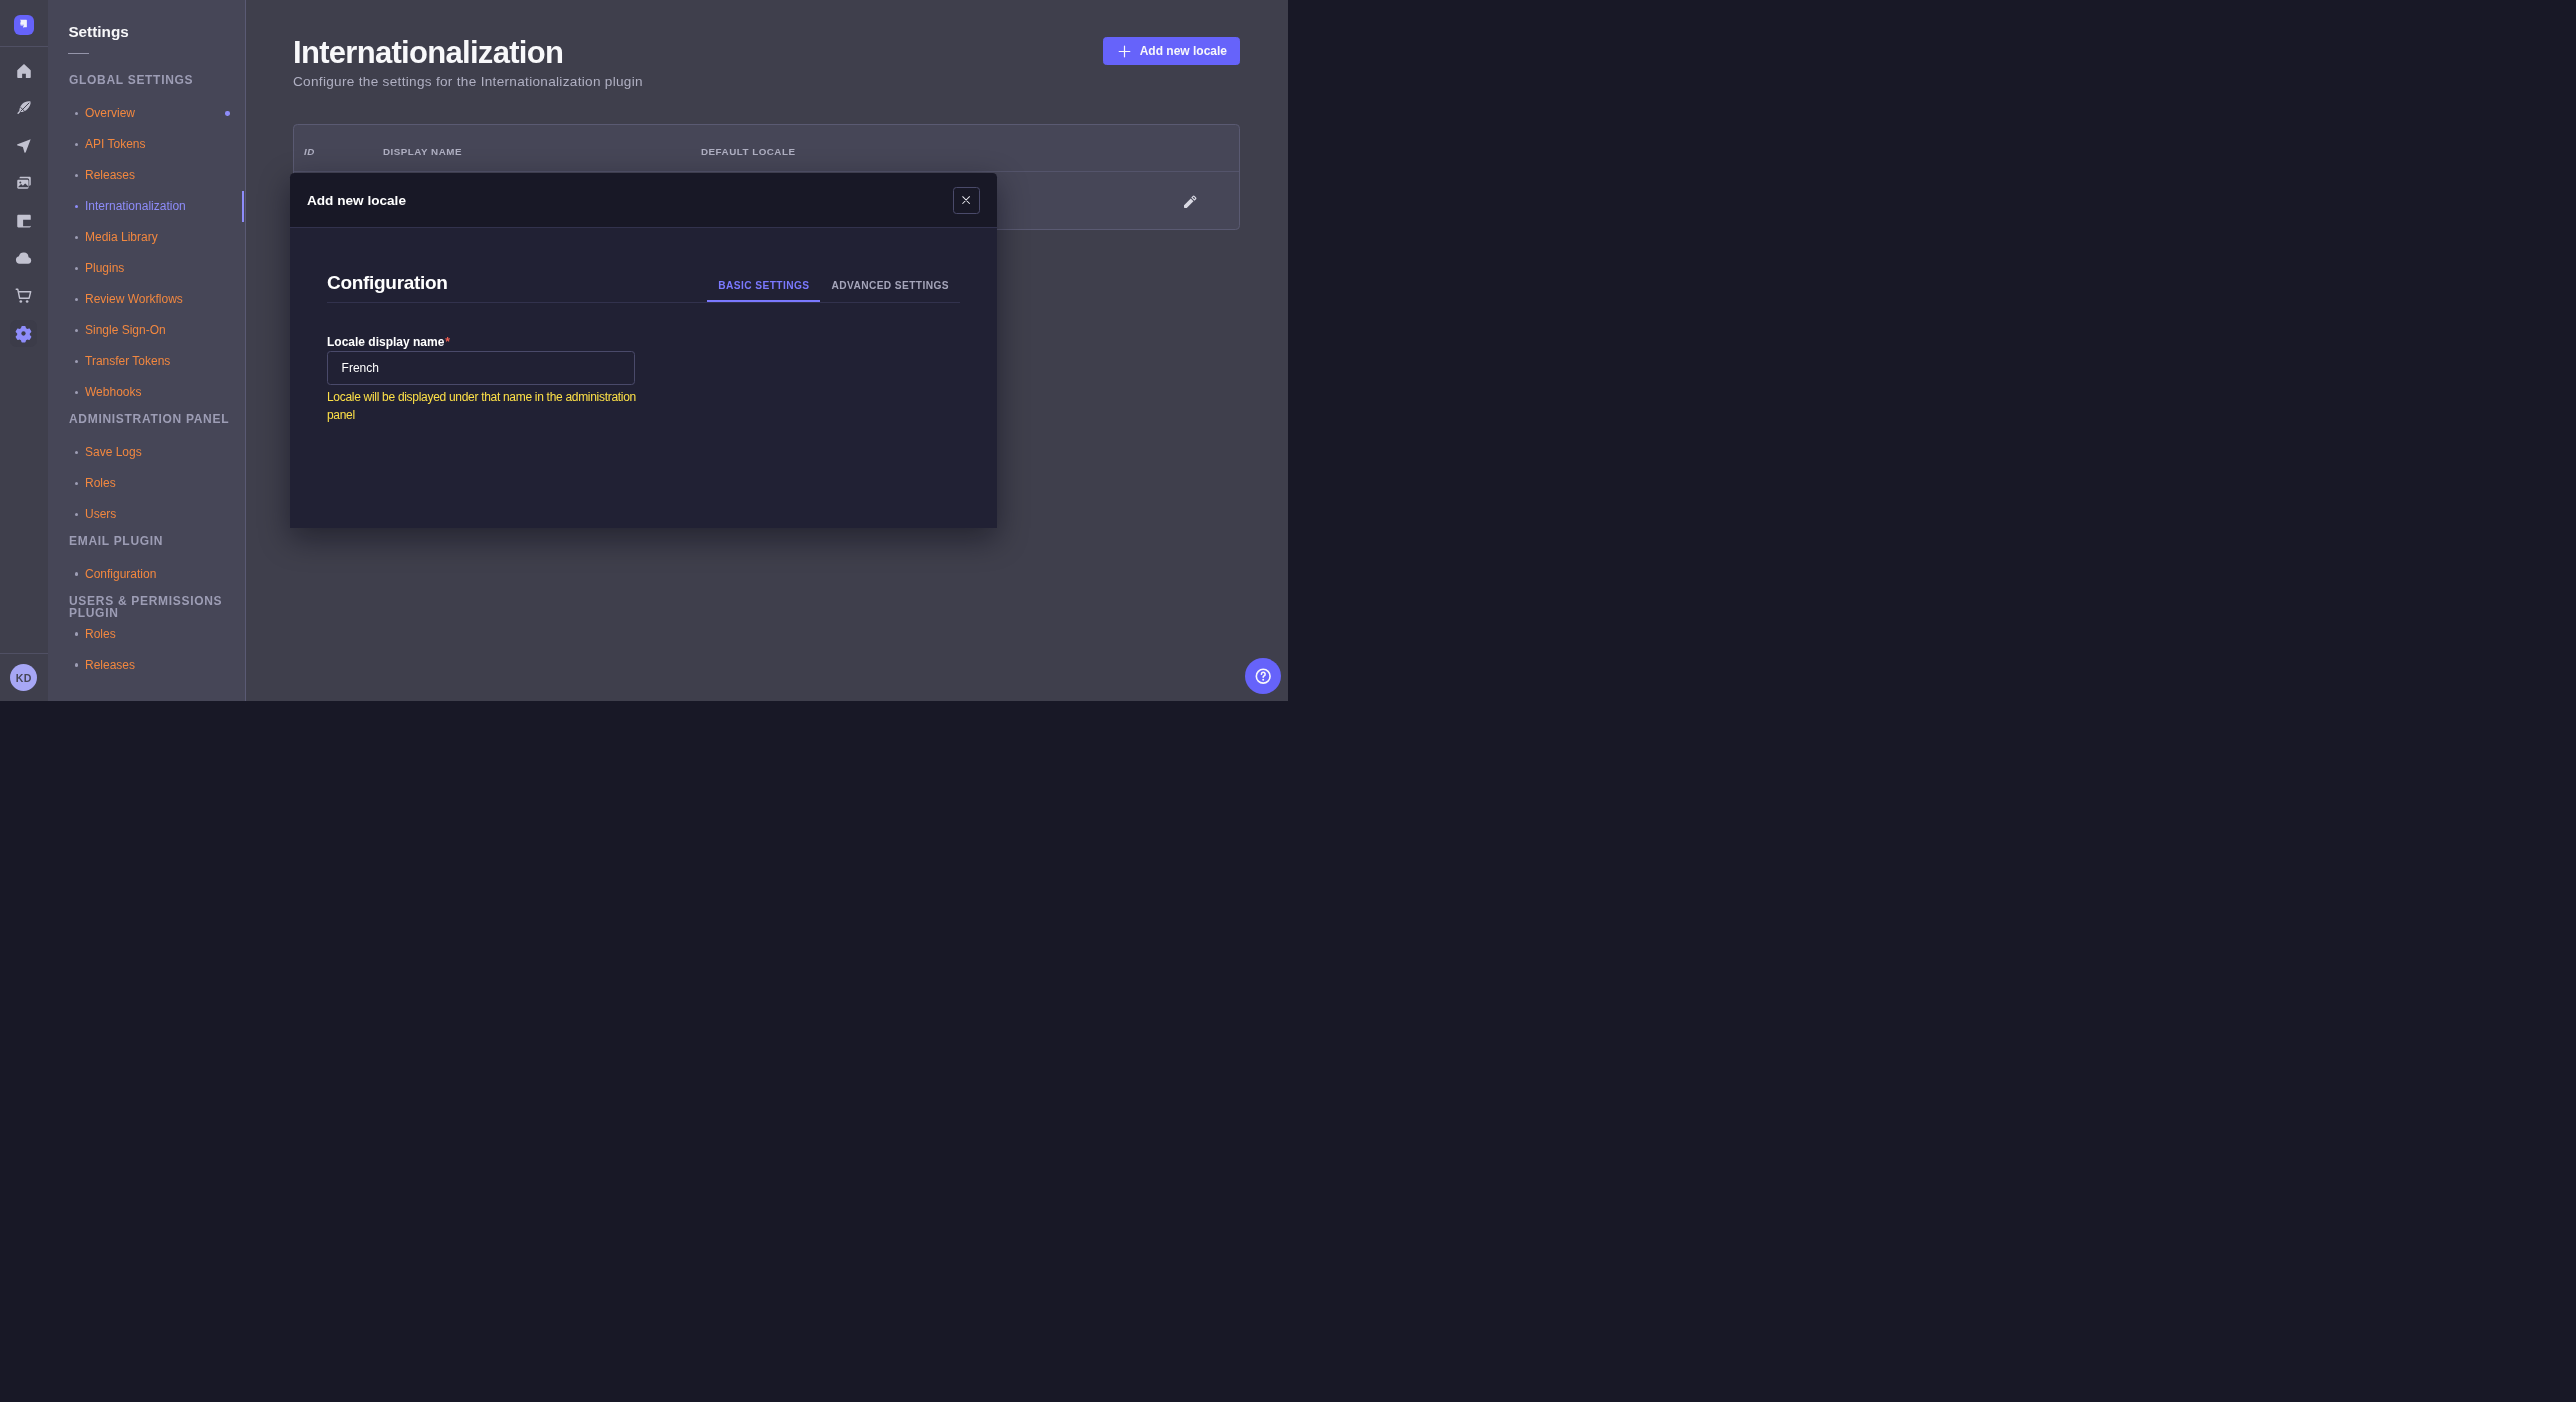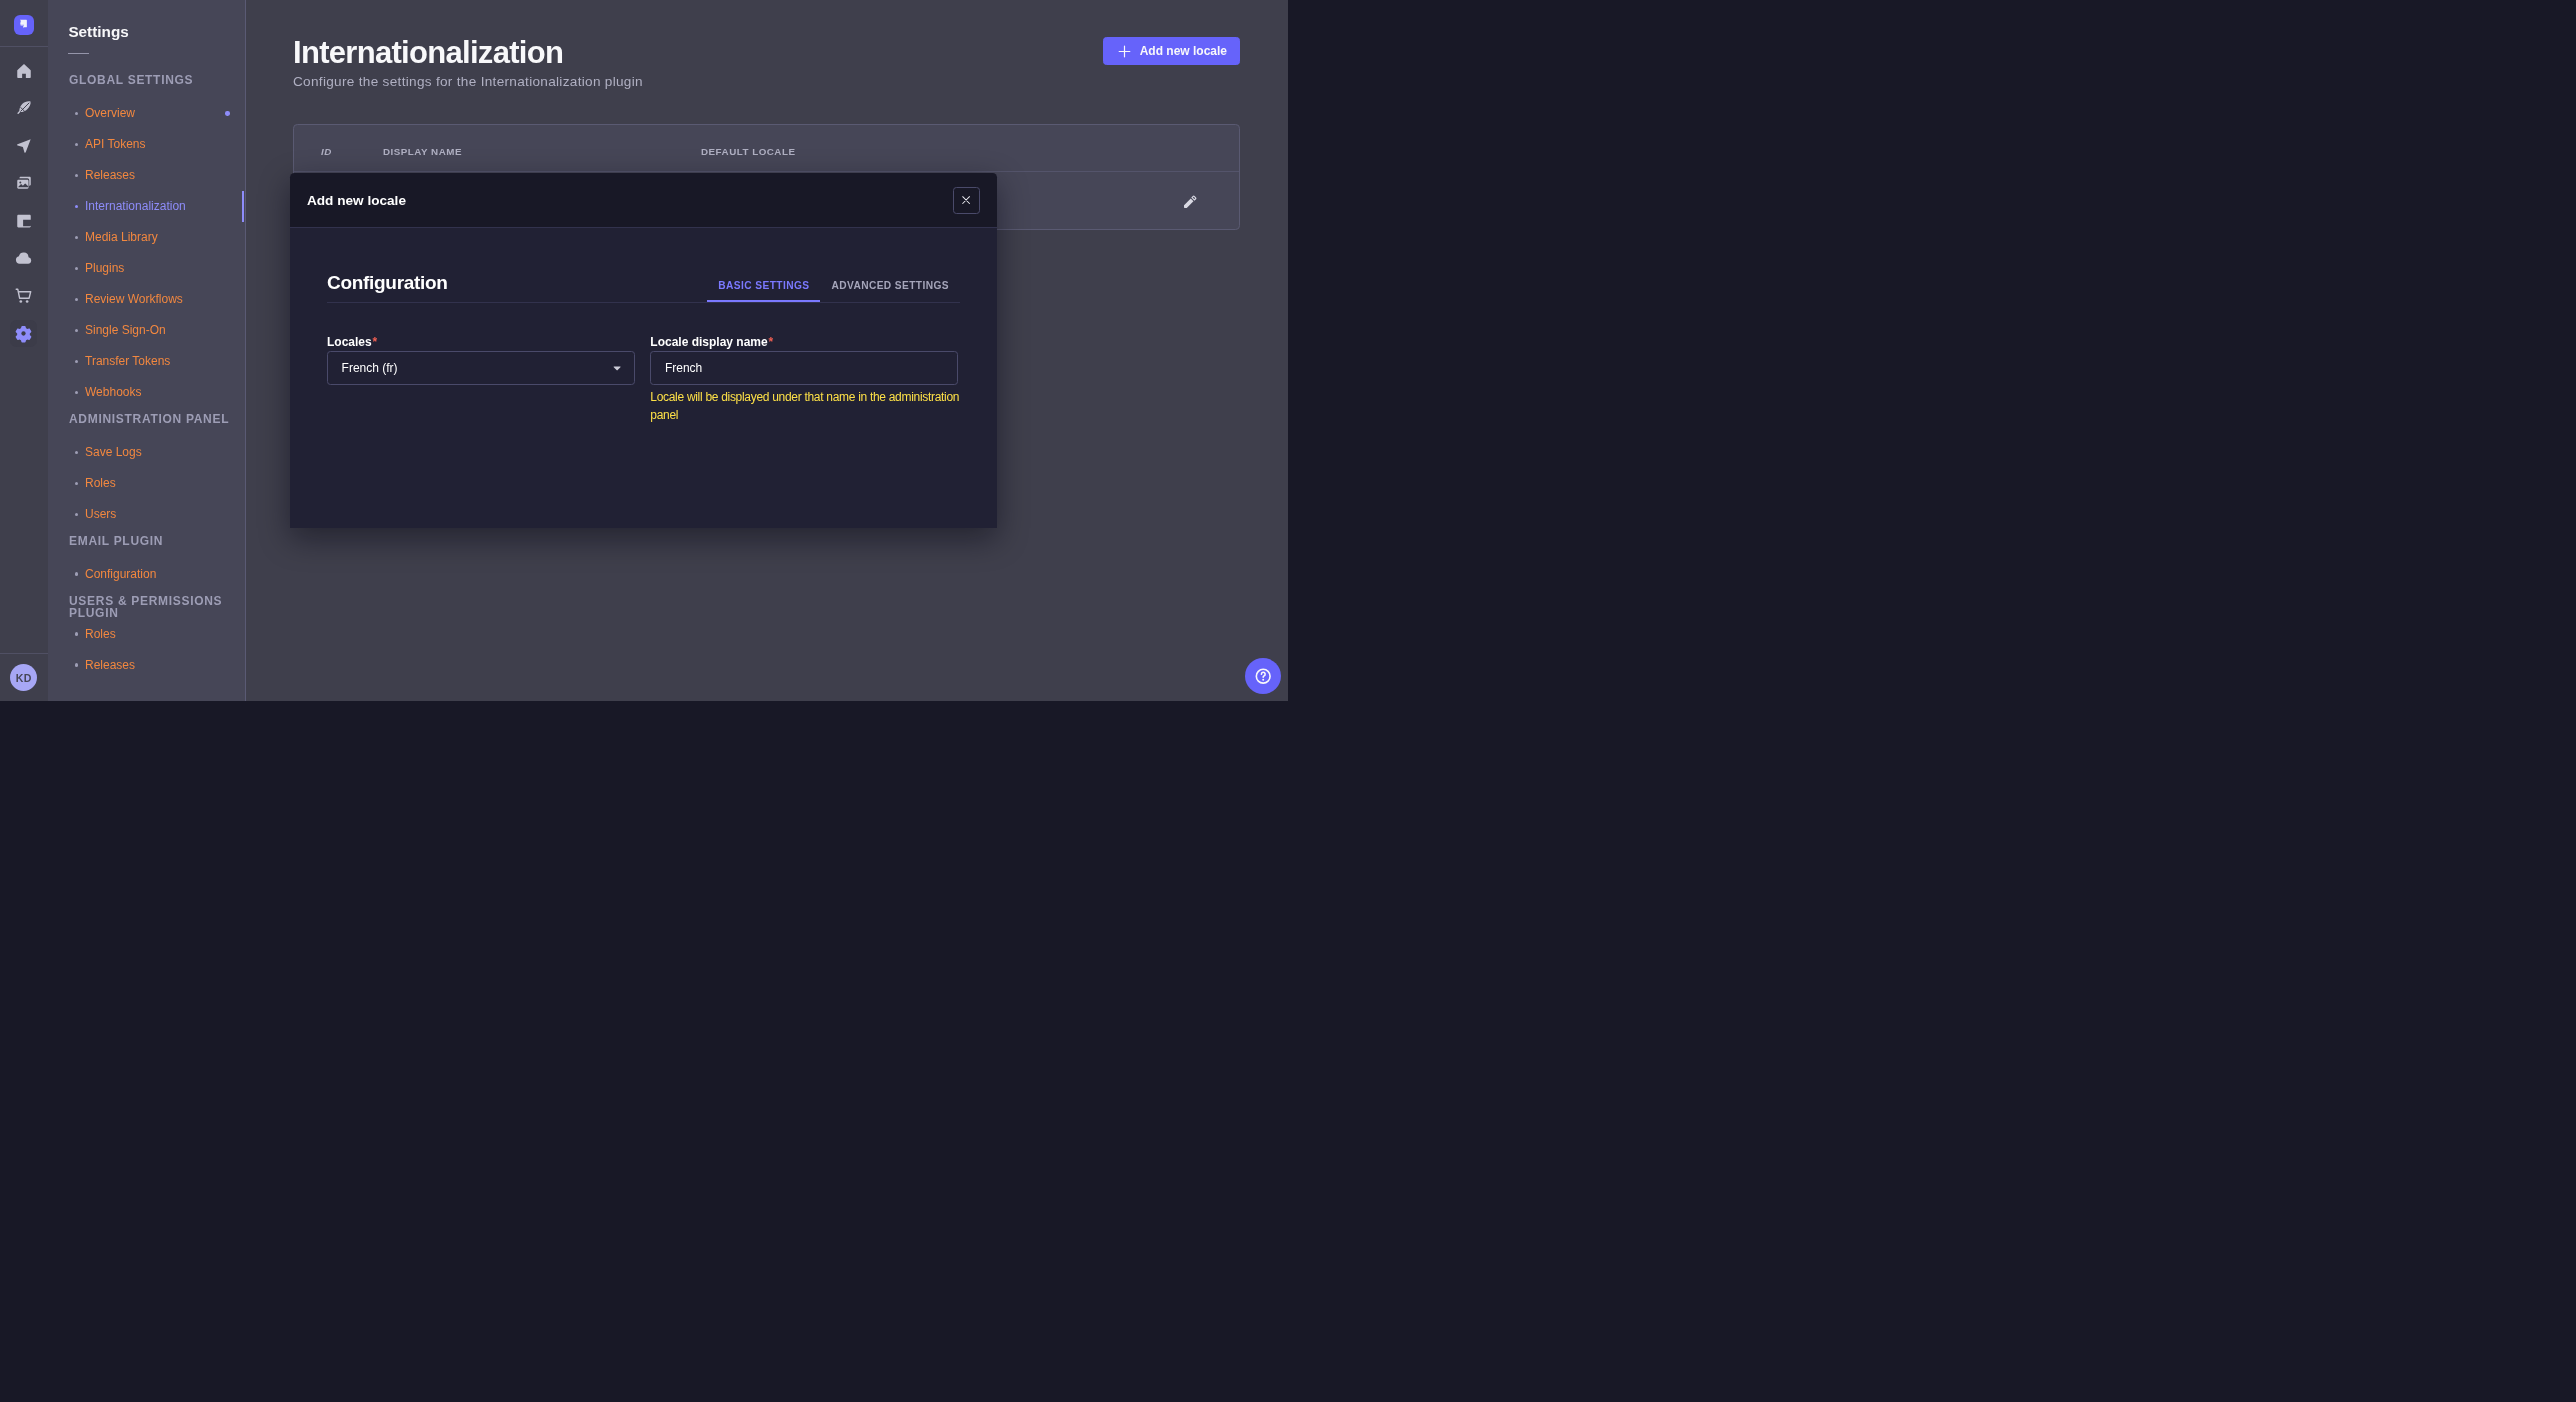--- a/index.html
+++ b/index.html
@@ -48,21 +48,21 @@
   .page-subtitle { position:absolute; left:48px; top:72px; font-size:13.6px; letter-spacing:0.3px; color:#a5a5ba; line-height:19px; }
   .add-btn { position:absolute; right:48px; top:37px; height:28px; display:flex; align-items:center; gap:6.8px;
     padding:0 12px; background:#4945ff; color:#ffffff; border:0.9px solid #4945ff; border-radius:3.4px;
     font-family:"Liberation Sans", sans-serif; font-size:12px; font-weight:600; cursor:pointer; }
 
   .table-card { position:absolute; left:48px; top:124px; width:947px; height:106px; background:#212134;
     border:0.9px solid #3a3a55; border-radius:4.3px; }
   .thead { position:absolute; left:0; top:0; width:100%; height:47px; border-bottom:0.9px solid #32324d; }
   .th { position:absolute; top:50%; transform:translateY(-50%); font-size:9.8px; font-weight:600;
     letter-spacing:0.5px; color:#a5a5ba; margin-top:2.6px; }
-  .th.c-id { left:27px;font-style:italic; }
+  .th.c-id { left:10px;font-style:italic; }
   .th.c-name { left:89px; }
   .th.c-locale { left:407px; }
   .trow { position:absolute; left:0; top:48px; width:100%; height:58px; }
   .row-edit { position:absolute; right:38px; top:50%; transform:translateY(-50%); width:22px; height:22px;
     background:transparent; border:none; color:#d9d9e3; cursor:pointer; display:flex; align-items:center; justify-content:center; }
 
   
   .help-fab { position:absolute; left:1245px; top:658px; width:36px; height:36px; border-radius:50%;
     background:#4945ff; border:none; color:#ffffff; display:flex; align-items:center; justify-content:center;
     cursor:pointer; z-index:20; }
@@ -294,29 +294,20 @@
       <div class="config-row">
         <h2 class="config-title">Configuration</h2>
         <div class="tabs">
           <button class="tab active">BASIC SETTINGS</button>
           <button class="tab">ADVANCED SETTINGS</button>
         </div>
       </div>
 
       <div class="fields">
         <div class="field">
-          <label class="field-label"><span>Locales</span><span class="req">*</span></label>
-          <div class="select-box">
-            <span class="select-value">French (fr)</span>
-            <svg width="10.2" height="10.2" viewBox="0 0 24 24">
-              <path fill="#cbcbd7" d="M4.9 8.1h14.2c.9 0 1.4 1.05.75 1.72l-7.1 7.4c-.4.42-1.1.42-1.5 0l-7.1-7.4C3.5 9.15 4 8.1 4.9 8.1z"></path>
-            </svg>
-          </div>
-        </div>
-        <div class="field">
           <label class="field-label"><span>Locale display name</span><span class="req">*</span></label>
           <input class="text-input" type="text" value="French" style="">
           <p class="field-hint">Locale will be displayed under that name in the administration panel</p>
         </div>
       </div>
     </div>
 
   </div>
 
 </div>

